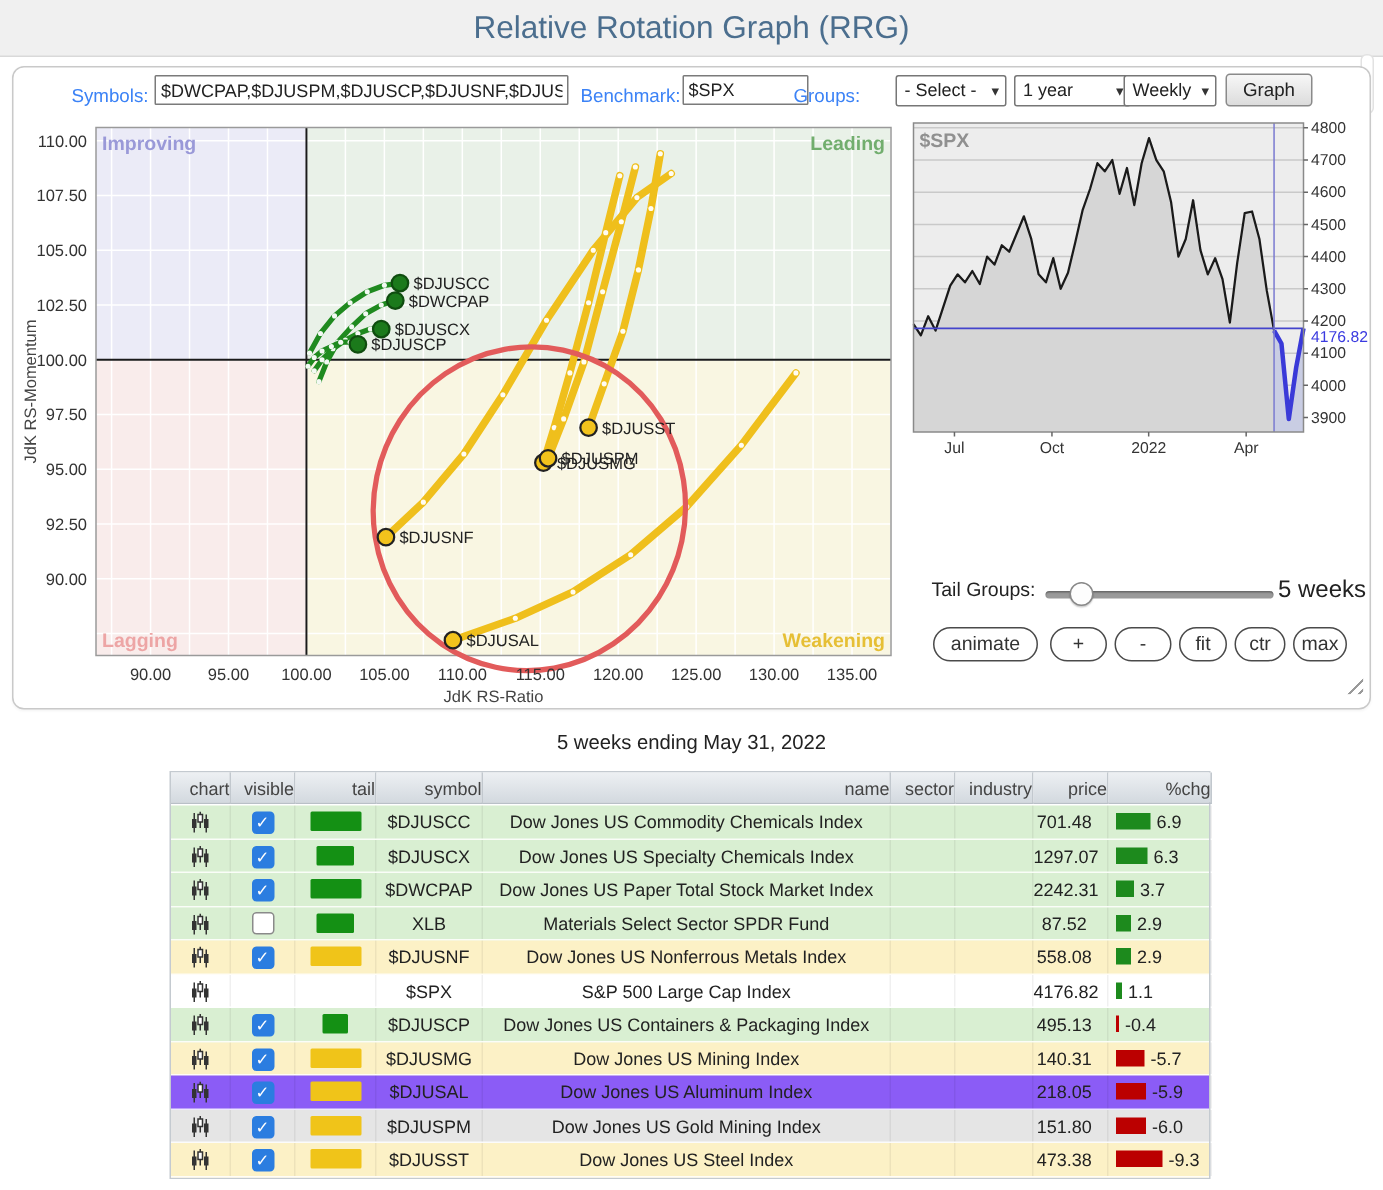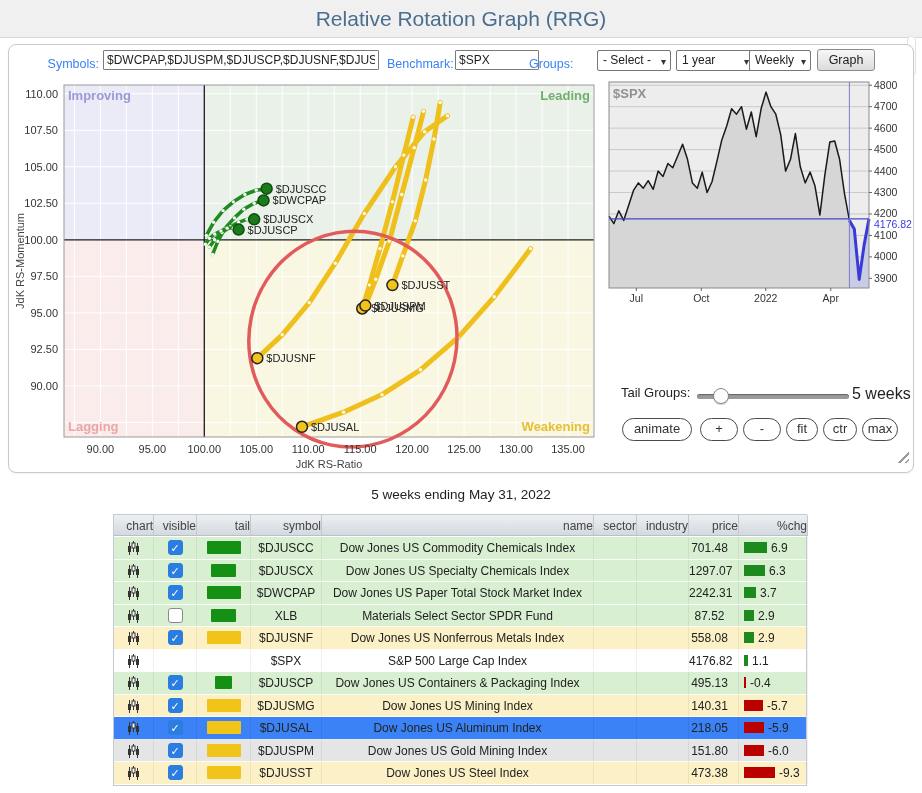--- a/index.html
+++ b/index.html
@@ -364,21 +364,21 @@
           <rect x="9" y="5" width="3" height="6" fill="#333"></rect>
         </svg></div><div class="t-cell" style="width: 43px;"><span class="cb checked">✓</span></div><div class="t-cell" style="width: 54px;"><span class="tail-swatch" style="width: 17px; background: rgb(20, 144, 20);"></span></div><div class="t-cell" style="width: 71px;">$DJUSCP</div><div class="t-cell" style="width: 272px;">Dow Jones US Containers &amp; Packaging Index</div><div class="t-cell" style="width: 43px;"></div><div class="t-cell" style="width: 52px;"></div><div class="t-cell cell-price" style="width: 50px;">495.13</div><div class="t-cell cell-chg" style="width: 69px;"><span class="chg-bar" style="width: 2px; background: rgb(187, 0, 0);"></span><span>-0.4</span></div></div>
     <div class="t-row" style="background: rgb(252, 241, 198);"><div class="t-cell" style="width: 40px;"><svg width="13" height="15" style="margin-top: 4px;">
           <line x1="2.5" y1="1" x2="2.5" y2="14" stroke="#333" stroke-width="1"></line>
           <rect x="1" y="5" width="3" height="6" fill="#333"></rect>
           <line x1="6.5" y1="0" x2="6.5" y2="11" stroke="#333" stroke-width="1"></line>
           <rect x="5" y="2" width="3" height="5" fill="#fff" stroke="#333" stroke-width="1"></rect>
           <line x1="10.5" y1="2" x2="10.5" y2="14" stroke="#333" stroke-width="1"></line>
           <rect x="9" y="5" width="3" height="6" fill="#333"></rect>
         </svg></div><div class="t-cell" style="width: 43px;"><span class="cb checked">✓</span></div><div class="t-cell" style="width: 54px;"><span class="tail-swatch" style="width: 34px; background: rgb(240, 196, 25);"></span></div><div class="t-cell" style="width: 71px;">$DJUSMG</div><div class="t-cell" style="width: 272px;">Dow Jones US Mining Index</div><div class="t-cell" style="width: 43px;"></div><div class="t-cell" style="width: 52px;"></div><div class="t-cell cell-price" style="width: 50px;">140.31</div><div class="t-cell cell-chg" style="width: 69px;"><span class="chg-bar" style="width: 19px; background: rgb(187, 0, 0);"></span><span>-5.7</span></div></div>
-    <div class="t-row" style="background: #3b82f6;"><div class="t-cell" style="width: 40px;"><svg width="13" height="15" style="margin-top: 4px;">
+    <div class="t-row" style="background: #8b5cf6;"><div class="t-cell" style="width: 40px;"><svg width="13" height="15" style="margin-top: 4px;">
           <line x1="2.5" y1="1" x2="2.5" y2="14" stroke="#333" stroke-width="1"></line>
           <rect x="1" y="5" width="3" height="6" fill="#333"></rect>
           <line x1="6.5" y1="0" x2="6.5" y2="11" stroke="#333" stroke-width="1"></line>
           <rect x="5" y="2" width="3" height="5" fill="#fff" stroke="#333" stroke-width="1"></rect>
           <line x1="10.5" y1="2" x2="10.5" y2="14" stroke="#333" stroke-width="1"></line>
           <rect x="9" y="5" width="3" height="6" fill="#333"></rect>
         </svg></div><div class="t-cell" style="width: 43px;"><span class="cb checked">✓</span></div><div class="t-cell" style="width: 54px;"><span class="tail-swatch" style="width: 34px; background: rgb(240, 196, 25);"></span></div><div class="t-cell" style="width: 71px;">$DJUSAL</div><div class="t-cell" style="width: 272px;">Dow Jones US Aluminum Index</div><div class="t-cell" style="width: 43px;"></div><div class="t-cell" style="width: 52px;"></div><div class="t-cell cell-price" style="width: 50px;">218.05</div><div class="t-cell cell-chg" style="width: 69px;"><span class="chg-bar" style="width: 20px; background: rgb(187, 0, 0);"></span><span>-5.9</span></div></div>
     <div class="t-row" style="background: #e5e5e5;"><div class="t-cell" style="width: 40px;"><svg width="13" height="15" style="margin-top: 4px;">
           <line x1="2.5" y1="1" x2="2.5" y2="14" stroke="#333" stroke-width="1"></line>
           <rect x="1" y="5" width="3" height="6" fill="#333"></rect>

